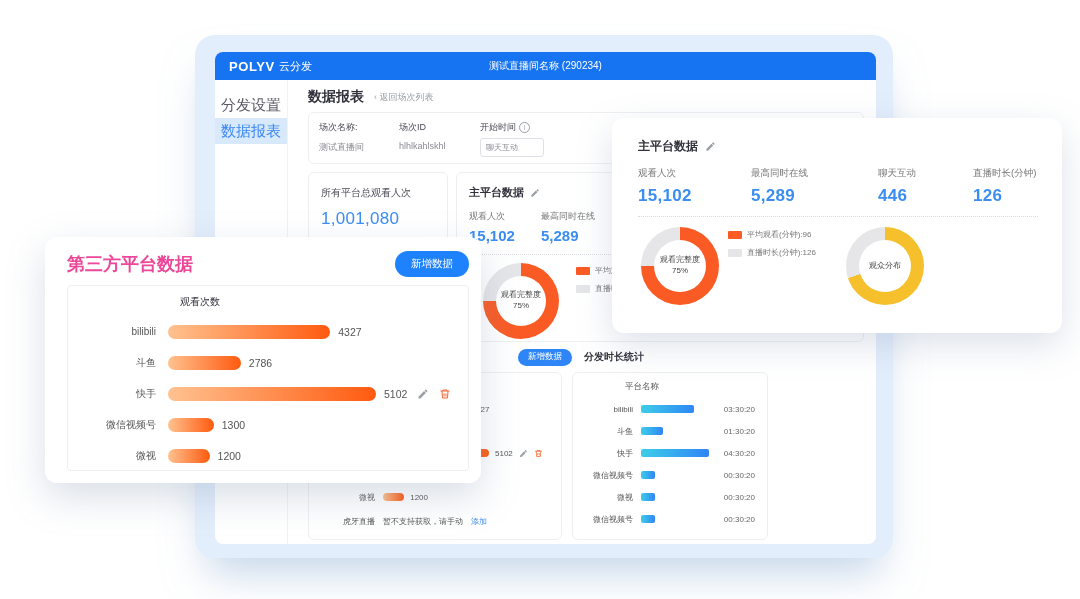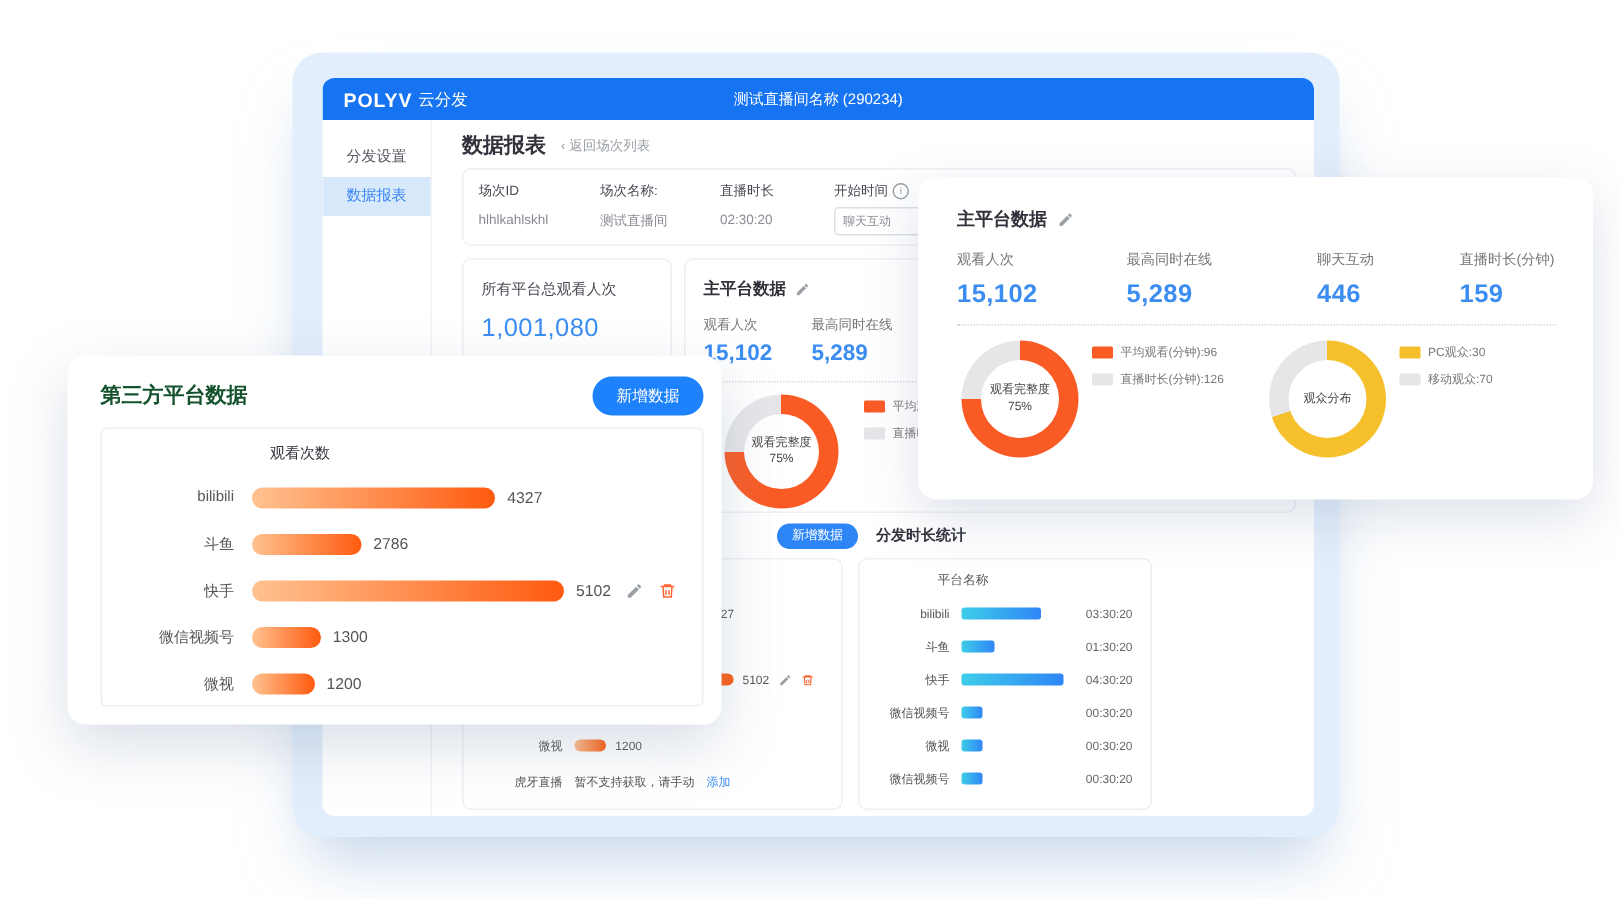--- a/index.html
+++ b/index.html
@@ -11,21 +11,21 @@
   
   .window{position:absolute;left:215px;top:52px;width:661px;height:492px;background:#fff;
           border-radius:8px;display:flex;flex-direction:column;overflow:hidden;}
   .titlebar{flex:0 0 28px;background:#1673F2;position:relative;display:flex;align-items:center;}
   .brand{color:#fff;margin-left:14px;display:flex;align-items:flex-end;gap:4px;z-index:1;}
   .brand b{font-size:13px;font-weight:bold;letter-spacing:.6px;}
   .brand span{font-size:11px;}
   .wtitle{position:absolute;left:0;right:0;text-align:center;color:#fff;font-size:10px;}
   .body{flex:1;display:flex;min-height:0;}
   .sidebar{flex:0 0 72px;border-right:1px solid #F2F2F4;padding-top:12px;}
-  .side-item{height:26px;line-height:26px;text-align:center;font-size:10px;color:#5A5A66;cursor:pointer;}
+  .side-item{height:26px;line-height:26px;text-align:center;font-size:15px;color:#5A5A66;cursor:pointer;}
   .side-item.active{background:#D9E9FC;color:#3A87F2;}
   .main{flex:1;min-width:0;padding:6px 12px 0 20px;}
   .page-head{height:22px;display:flex;align-items:center;gap:10px;}
   .ptitle{font-size:14px;font-weight:bold;color:#32323C;}
   .back{font-size:9px;color:#9AA0A6;cursor:pointer;}
   .card{border:1px solid #EFEFF1;border-radius:6px;background:#fff;box-sizing:border-box;}
   
   .info-card{margin-top:4px;height:52px;display:flex;padding:8px 0 0 10px;}
   .if{overflow:hidden;}
   .if .l{font-size:9px;color:#4A4A55;display:flex;align-items:center;gap:3px;}
@@ -89,21 +89,21 @@
   .op-c1{width:113px}.op-c2{width:127px}.op-c3{width:95px}
   .op-donuts{display:flex;align-items:flex-start;margin-top:10px;}
   .donut-lg{width:78px;height:78px;}
   .donut-lg::after{inset:13px;}
   .op-donuts .legend{margin-left:9px;width:96px;}
   
   .ov-third{position:absolute;left:45px;top:237px;width:436px;height:246px;background:#fff;
             border-radius:12px;box-shadow:0 14px 38px rgba(120,140,170,.28);box-sizing:border-box;
             padding:14px 12px 12px 22px;}
   .ot-head{display:flex;align-items:center;justify-content:space-between;}
-  .ot-title{font-size:14px;font-weight:bold;color:#14532d;}
+  .ot-title{font-size:18px;font-weight:bold;color:#ec4899;}
   .ot-btn{height:26px;padding:0 16px;border:none;border-radius:14px;background:#1E82FC;color:#fff;
           font-size:10.5px;cursor:pointer;}
   .ot-box{margin-top:8px;border:1px solid #EFEFF1;border-radius:4px;height:186px;box-sizing:border-box;
           padding:9px 0 0 0;}
   .ot-chart-title{font-size:10px;color:#32323C;margin-left:112px;height:21px;}
   .orow{display:flex;align-items:center;height:31px;}
   .orow .lbl{flex:0 0 88px;text-align:right;font-size:10px;color:#555;}
   .bar-O{height:14px;border-radius:7px;background:linear-gradient(90deg,#FFC290,#FF5A0F);margin-left:12px;flex:0 0 auto;}
   .orow .val{font-size:10.5px;color:#555;margin-left:8px;}
   .oicons{display:flex;gap:10px;margin-left:10px;align-items:center;}
@@ -130,31 +130,27 @@
         <div class="side-item active">数据报表</div>
       </div>
       <div class="main">
 
         <div class="page-head">
           <span class="ptitle">数据报表</span>
           <span class="back">‹ 返回场次列表</span>
         </div>
 
         <div class="card info-card">
+          <div class="if if1">
+            <div class="l">场次名称:</div>
+            <div class="v">测试直播间</div>
+          </div>
           <div class="if if2">
             <div class="l">场次ID</div>
             <div class="v">hlhlkahlskhl</div>
-          </div>
-          <div class="if if1">
-            <div class="l">场次名称:</div>
-            <div class="v">测试直播间</div>
-          </div>
-          <div class="if if3">
-            <div class="l">直播时长</div>
-            <div class="v">02:30:20</div>
           </div>
           <div class="if if4">
             <div class="l">
               <span>开始时间</span>
               <span class="info-i">i</span>
             </div>
             <div class="dd">聊天互动</div>
           </div>
         </div>
 
@@ -311,21 +307,21 @@
       <div class="op-stat op-c2">
         <div class="l">最高同时在线</div>
         <div class="v">5,289</div>
       </div>
       <div class="op-stat op-c3">
         <div class="l">聊天互动</div>
         <div class="v">446</div>
       </div>
       <div class="op-stat">
         <div class="l">直播时长(分钟)</div>
-        <div class="v">159</div>
+        <div class="v">126</div>
       </div>
     </div>
     <div class="dotted"></div>
     <div class="op-donuts">
       <div class="donut donut-lg" style="margin-left: 3px; background: conic-gradient(rgb(250, 91, 37) 0deg, rgb(250, 91, 37) 75%, rgb(230, 230, 233) 75%, rgb(230, 230, 233) 100%);">
         <div class="center">
           <span>观看完整度</span>
           <span>75%</span>
         </div>
       </div>
@@ -337,30 +333,20 @@
         <div class="leg-item">
             <span class="leg-swatch" style="background: rgb(230, 230, 233);"></span>
             <span>直播时长(分钟):126</span>
           </div>
       </div>
       <div class="donut donut-lg" style="margin-left: 22px; background: conic-gradient(rgb(245, 192, 44) 0deg, rgb(245, 192, 44) 70%, rgb(230, 230, 233) 70%, rgb(230, 230, 233) 100%);">
         <div class="center">
           <span>观众分布</span>
           <span></span>
         </div>
-      </div>
-      <div class="legend">
-        <div class="leg-item">
-            <span class="leg-swatch" style="background: rgb(245, 192, 44);"></span>
-            <span>PC观众:30</span>
-          </div>
-        <div class="leg-item">
-            <span class="leg-swatch" style="background: rgb(230, 230, 233);"></span>
-            <span>移动观众:70</span>
-          </div>
       </div>
     </div>
   </div>
 
   <div class="ov-third">
     <div class="ot-head">
       <span class="ot-title">第三方平台数据</span>
       <button class="ot-btn">新增数据</button>
     </div>
     <div class="ot-box">

